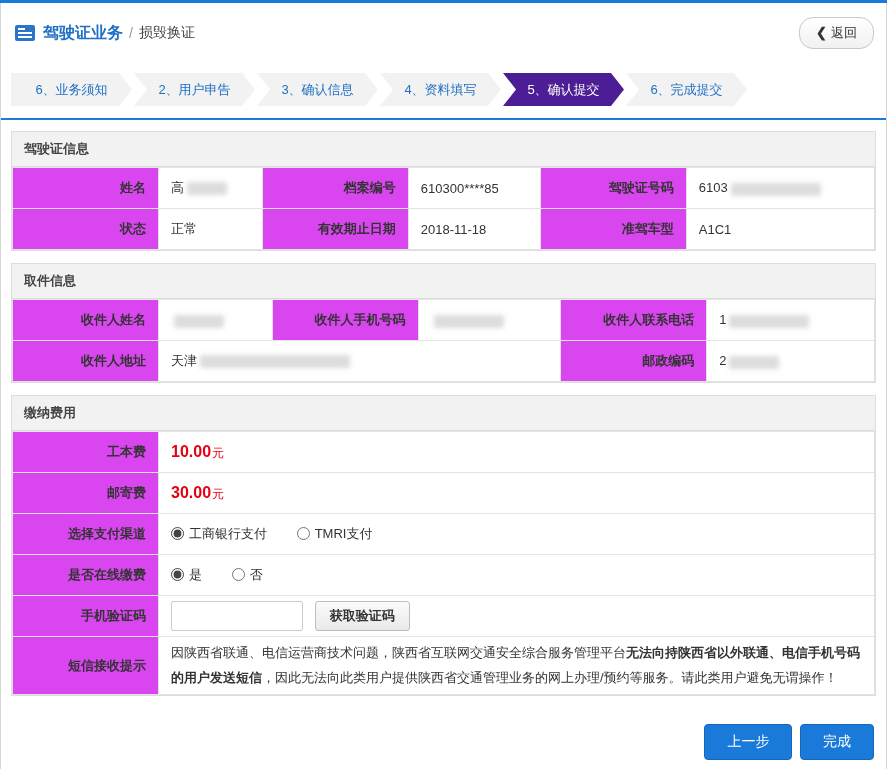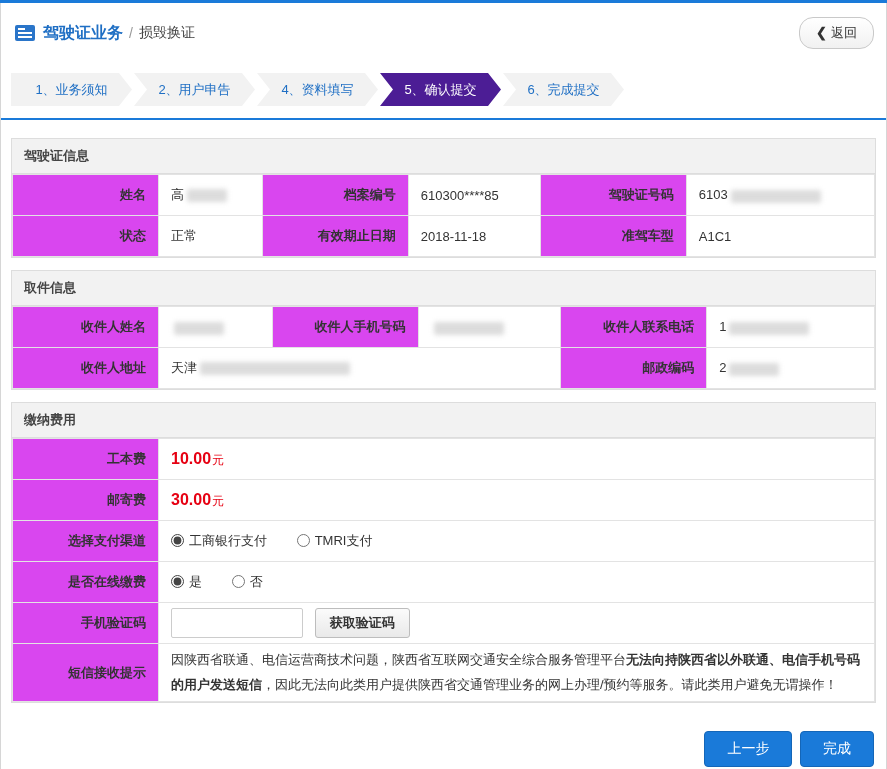--- a/index.html
+++ b/index.html
@@ -38,21 +38,21 @@
     margin-left:2px; cursor:pointer; white-space:nowrap;
   }
   .step:first-child {
     clip-path: polygon(0 0, calc(100% - 13px) 0, 100% 50%, calc(100% - 13px) 100%, 0 100%);
     margin-left:0;
   }
   .step.active { background:#4c1d95; color:#fff; }
   .steps-underline { height:2px; background:#1a7ad9; flex:none; }
 
   
-  .content { padding:18px 10px 0 10px; }
+  .content { padding:11px 10px 0 10px; }
   .section { border:1px solid #ddd; margin-bottom:12px; }
   .section-header {
     background:#f2f2f2; border-bottom:1px solid #ddd;
     padding:8px 12px; font-weight:bold; color:#444; font-size:13px;
   }
   table.grid { width:100%; border-collapse:collapse; }
   table.grid td {
     border:1px solid #e3e3e3; height:41px; padding:4px 12px; font-size:13px;
   }
   td.lbl {
@@ -108,22 +108,23 @@
     </span>
     <span class="title-main">驾驶证业务</span>
     <span class="title-sep">/</span>
     <span class="title-sub">损毁换证</span>
     <button class="back-btn">
       <span class="chev">❮</span><span>返回</span>
     </button>
   </div>
 
   <div class="steps">
-    <div class="step">1、业务须知</div>
+    <div class="step">6、业务须知</div>
     <div class="step">2、用户申告</div>
+    <div class="step">3、确认信息</div>
     <div class="step">4、资料填写</div>
     <div class="step active">5、确认提交</div>
     <div class="step">6、完成提交</div>
   </div>
   <div class="steps-underline"></div>
 
   <div class="content">
 
     <div class="section">
       <div class="section-header">驾驶证信息</div>

